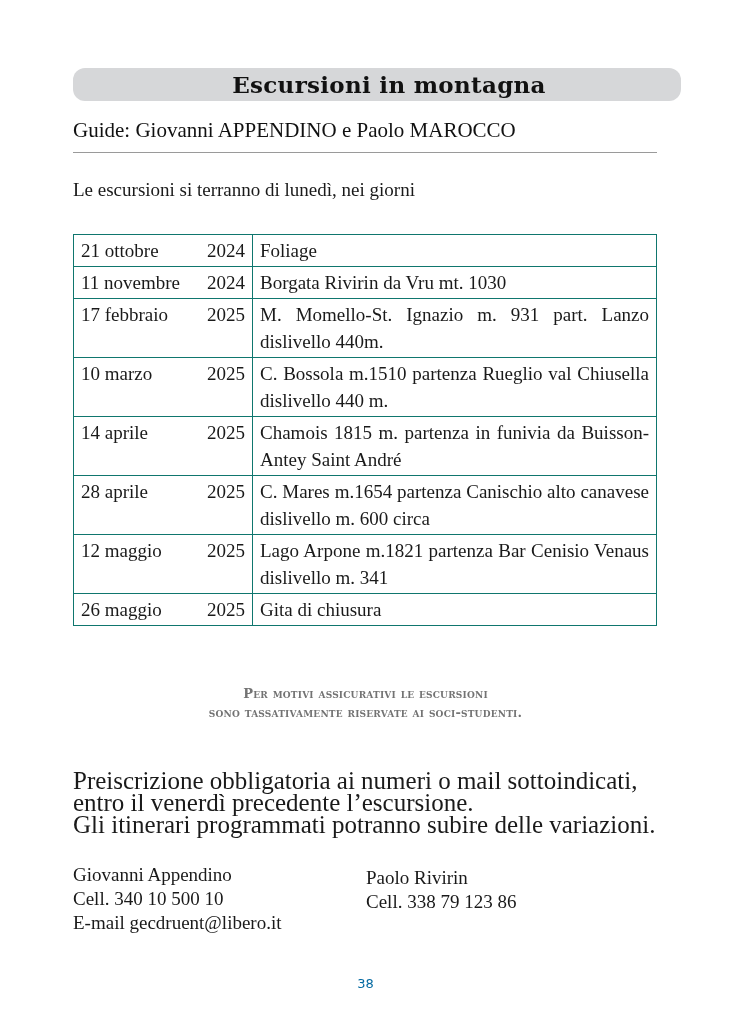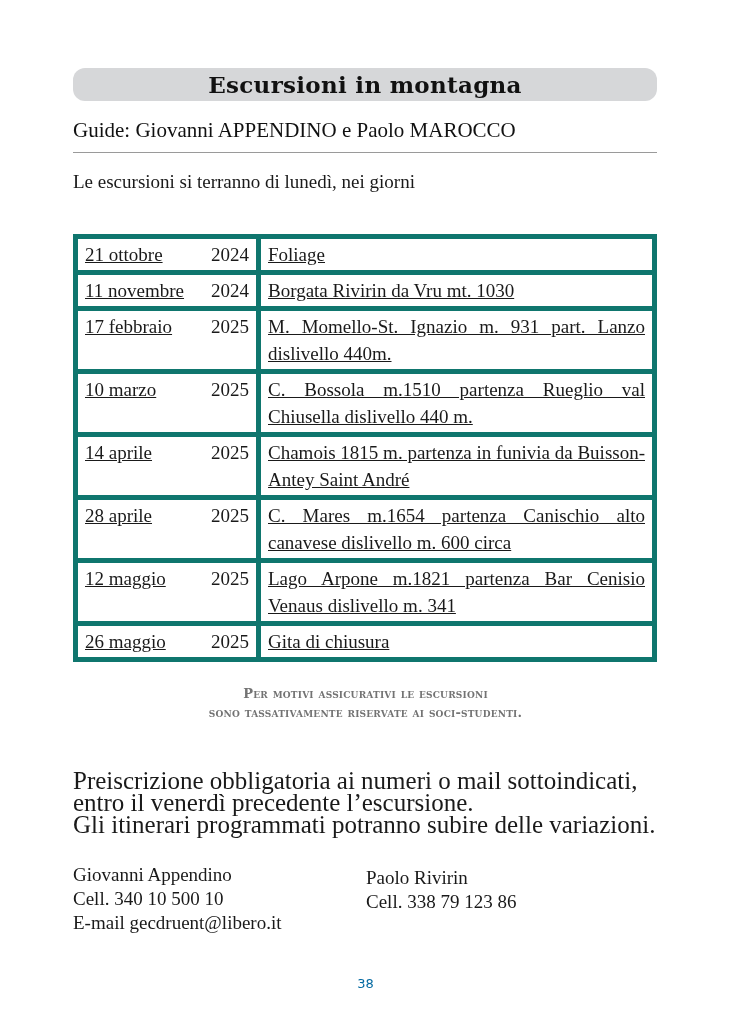--- a/index.html
+++ b/index.html
@@ -1,29 +1,29 @@
 <!DOCTYPE html>
 <html><head>
 <meta charset="utf-8">
 <style>
   html, body { margin:0; padding:0; background:#ffffff; }
   body { width:731px; height:1023px; position:relative; overflow:hidden;
          font-family:"Liberation Serif","DejaVu Serif",serif; color:#1a1a1a; }
   .title-bar { position:absolute; left:73px; top:68px; width:584px; height:33px;
-               background:#d6d7d9; border-radius:12px; text-align:center; }
+               background:#d6d7d9; border-radius:12px; text-align:center;padding-left:24px; }
   .title-bar span { font-family:"DejaVu Serif",serif; font-weight:bold; font-size:23px;
                     line-height:33px; letter-spacing:0.3px; color:#111; }
   .guides { position:absolute; left:73px; top:118px; font-size:21px; color:#111; }
   .rule { position:absolute; left:73px; top:152px; width:584px; height:0;
           border-top:1.5px solid #9a9a9a; }
-  .intro { position:absolute; left:73px; top:171px; font-size:19px; }
+  .intro { position:absolute; left:73px; top:179px; font-size:19px; }
   table.sched { position:absolute; left:73px; top:234px; width:584px;
                 border-collapse:collapse; font-size:19px; }
-  table.sched td { border:5px solid #0f766e; vertical-align:top; padding:2px 7px 2px 7px;
-                   line-height:27px;text-decoration:underline; }
+  table.sched td { border:1px solid #0f766e; vertical-align:top; padding:2px 7px 2px 7px;
+                   line-height:27px; }
   td.date { width:164px; white-space:nowrap; }
   td.date .y { float:right; }
   td.desc { text-align:justify; }
   .notice { position:absolute; left:0; width:731px; text-align:center;
             font-family:"DejaVu Serif",serif; font-weight:bold; font-variant:small-caps;
             font-size:13px; color:#737373; letter-spacing:0.2px; }
   .n1 { top:686px; } .n2 { top:705px; }
   .para { position:absolute; left:73px; top:770px; width:590px; font-size:25px; line-height:22px; }
   .contact { position:absolute; top:863px; font-size:19px; line-height:24px; }
   .c1 { left:73px; } .c2 { left:366px; top:866px; }

